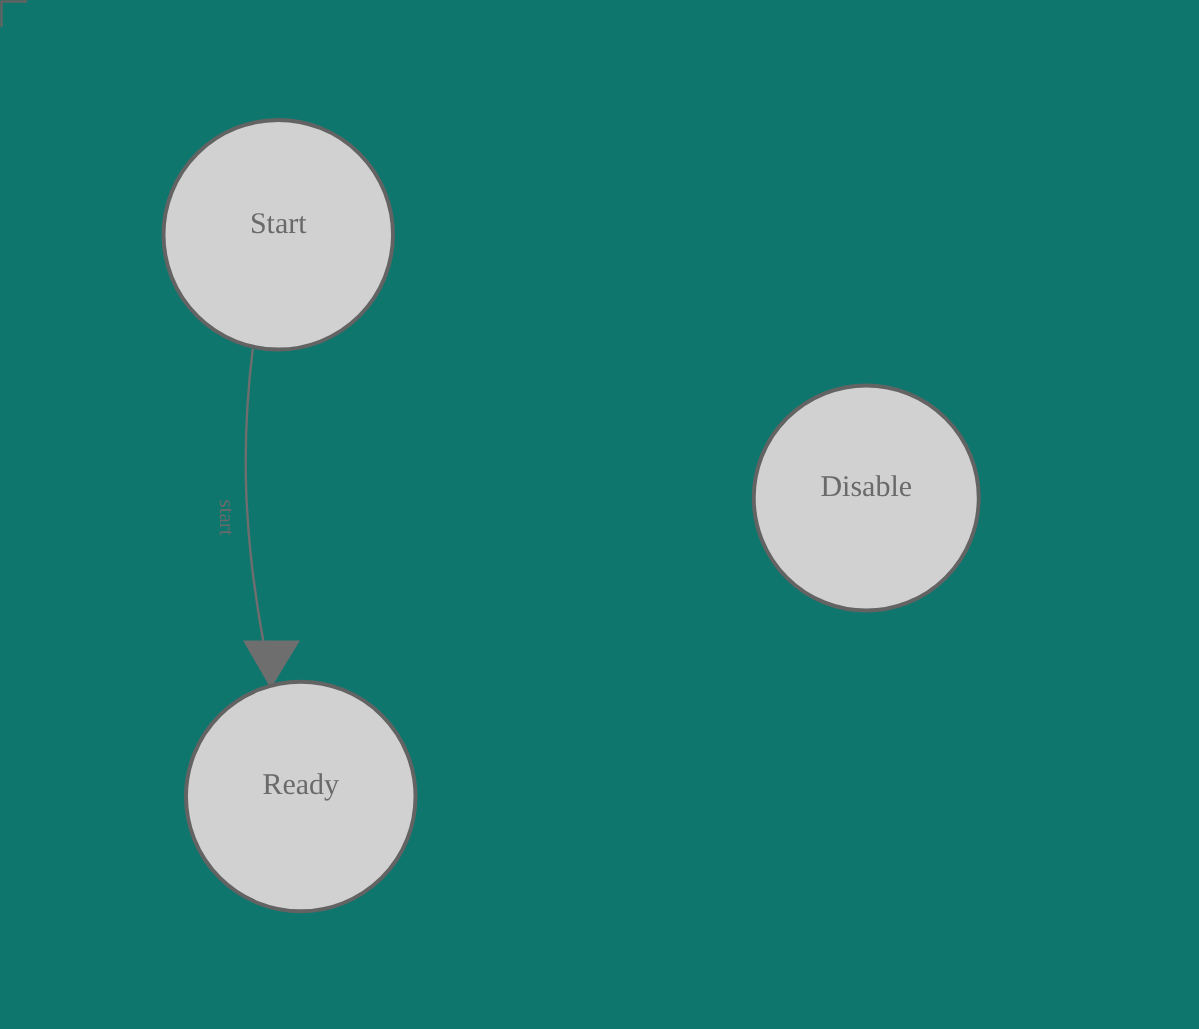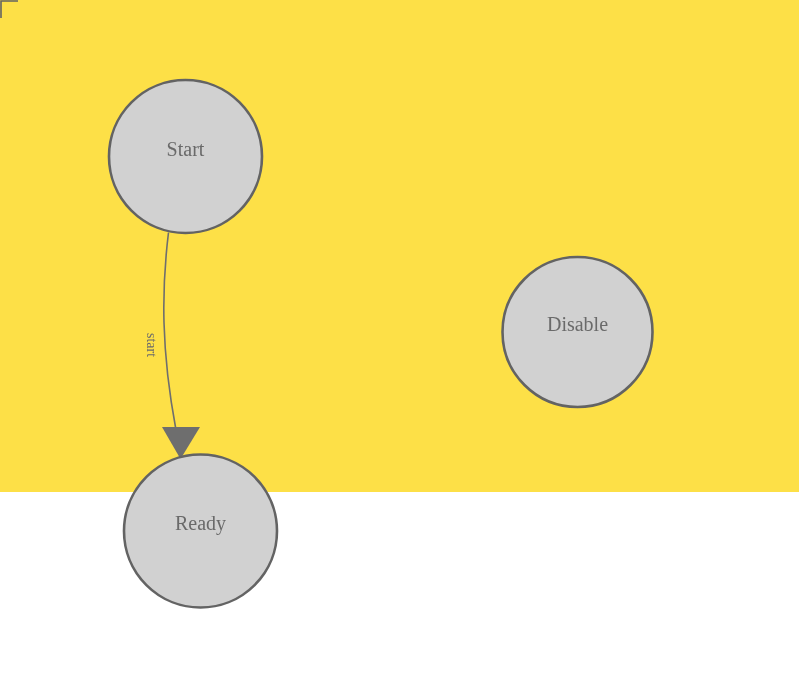--- a/index.html
+++ b/index.html
@@ -10,22 +10,22 @@
   }
   body {
     width: 799px;
     height: 686px;
     overflow: hidden;
     font-family: "Liberation Serif", "DejaVu Serif", serif;
   }
   #canvas {
     position: relative;
     width: 799px;
-    height: 492px;
-    background: #fde047;
+    height: 686px;
+    background: #0f766e;
   }
   #diagram-svg {
     position: absolute;
     top: 0;
     left: 0;
     width: 799px;
     height: 686px;
     display: block;
   }
   .node-circle {

